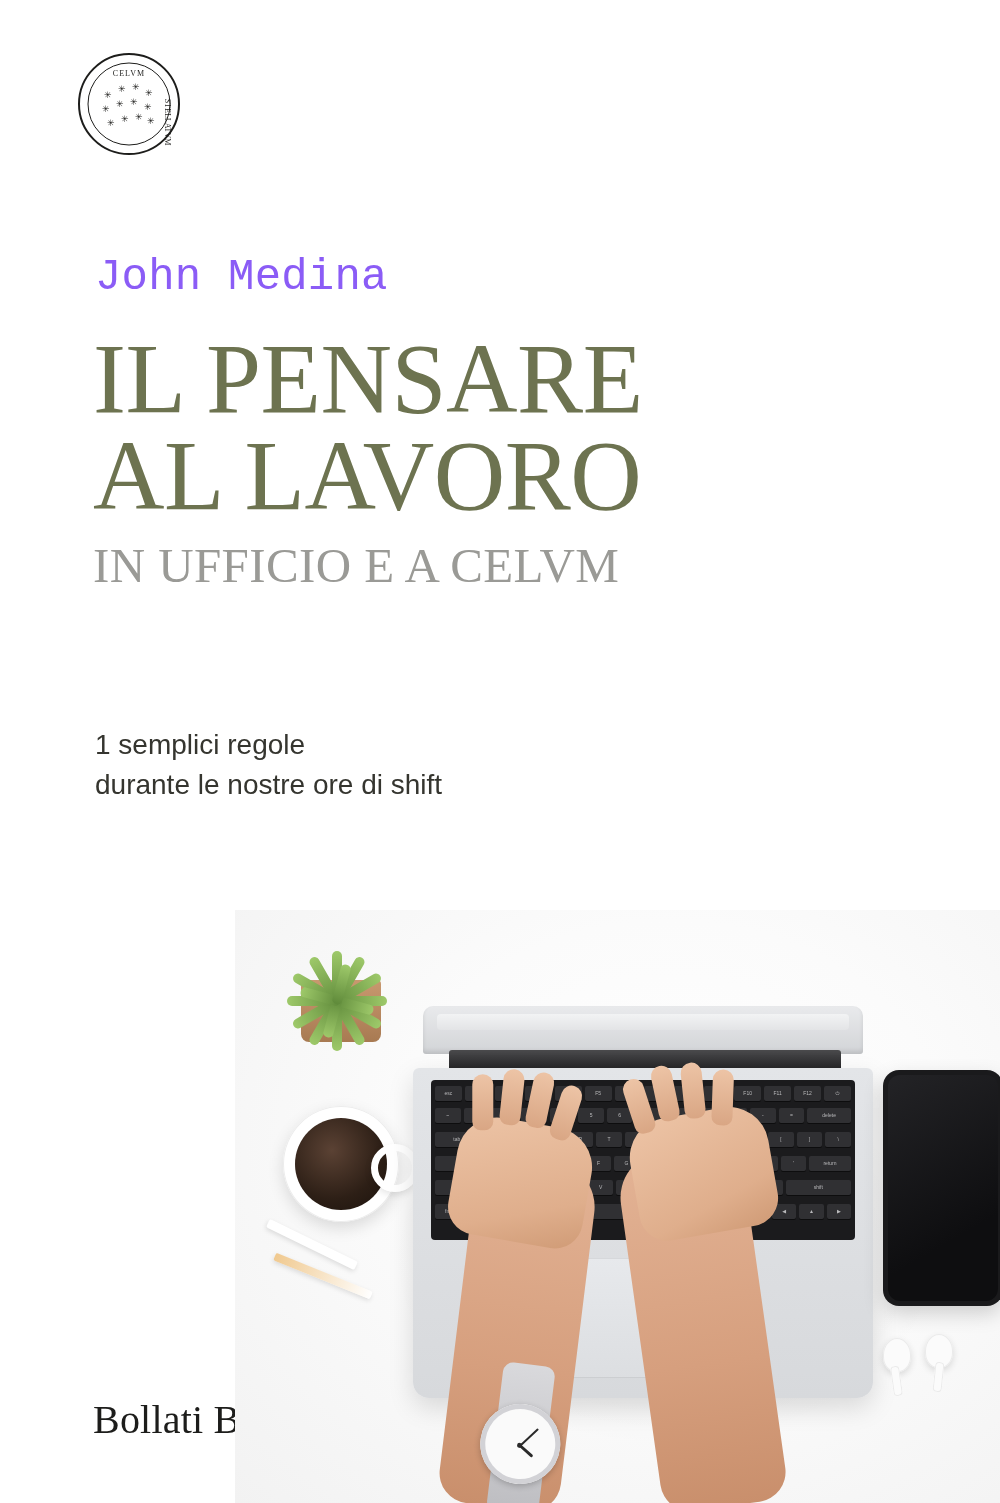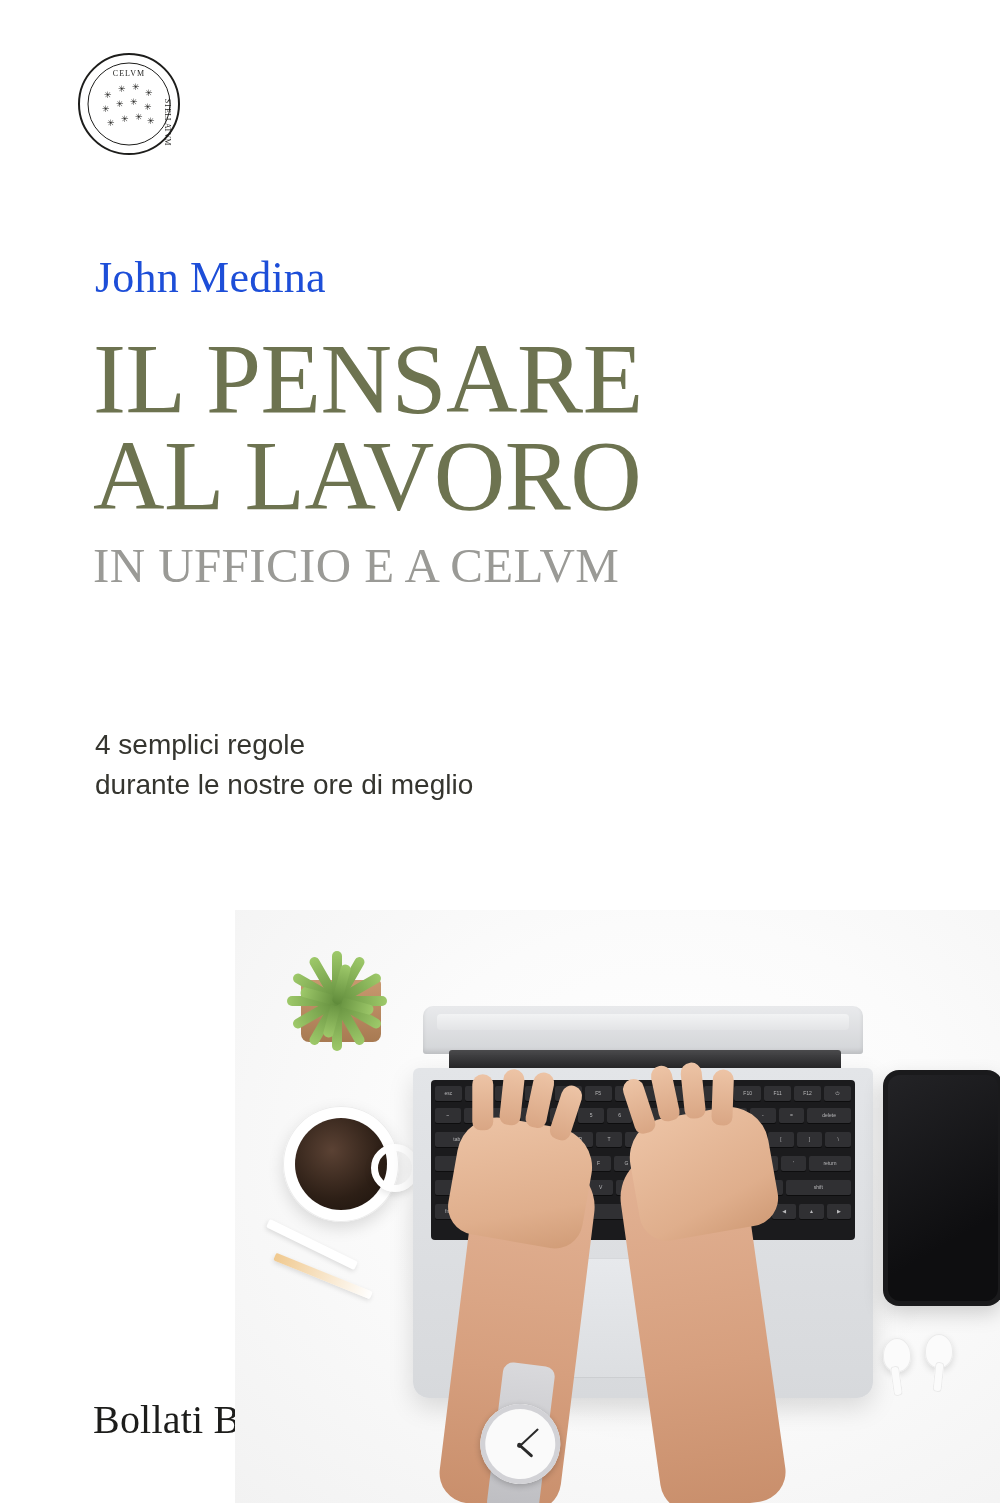--- a/index.html
+++ b/index.html
@@ -30,24 +30,24 @@
     width: 104px;
     height: 104px;
   }
   .colophon svg { display: block; }
 
   
   .author {
     position: absolute;
     left: 70px;
     top: 252px;
-    font-family: Liberation Serif, serif;
+    font-family: Liberation Mono, monospace;
     font-size: 44px;
     font-weight: 400;
-    color: #1d4ed8;
+    color: #8b5cf6;
     letter-spacing: 0.2px;
   }
 
   .title {
     position: absolute;
     left: 68px;
     top: 330px;
     width: 880px;
     font-family: "Liberation Serif", serif;
     font-size: 99px;
@@ -385,22 +385,22 @@
   <div class="title">
     <span class="line">IL PENSARE</span>
     <span class="line">AL LAVORO</span>
   </div>
 
   <div class="subtitle">
     <span class="line">IN UFFICIO E A CELVM</span>
   </div>
 
   <div class="blurb">
-    <span class="line">4 semplici regole</span>
-    <span class="line">durante le nostre ore di meglio</span>
+    <span class="line">1 semplici regole</span>
+    <span class="line">durante le nostre ore di shift</span>
   </div>
 
   <div class="publisher">Bollati Boringhieri</div>
 
   <div class="photo">
     <div class="photo-bg"></div>
     <div class="desk-shadow"></div>
 
     <div class="plant">
       <div class="pot"></div>

